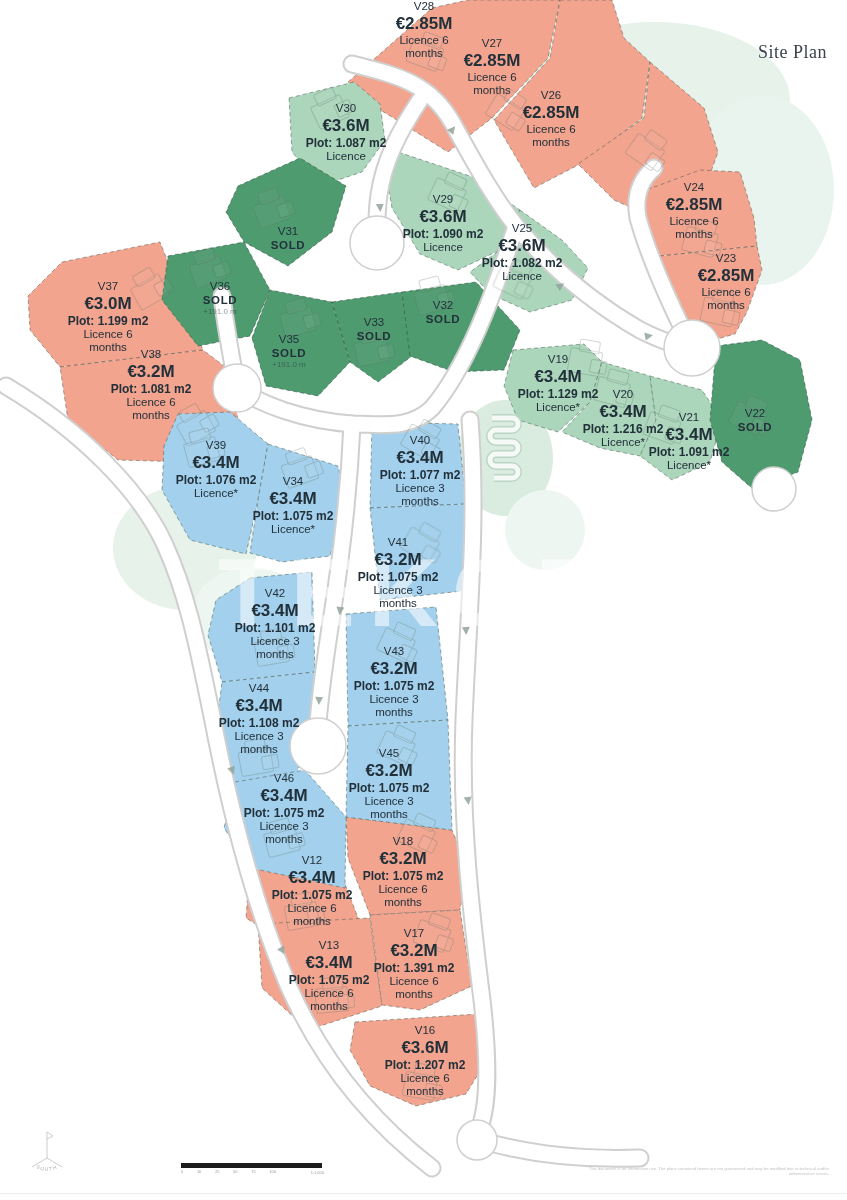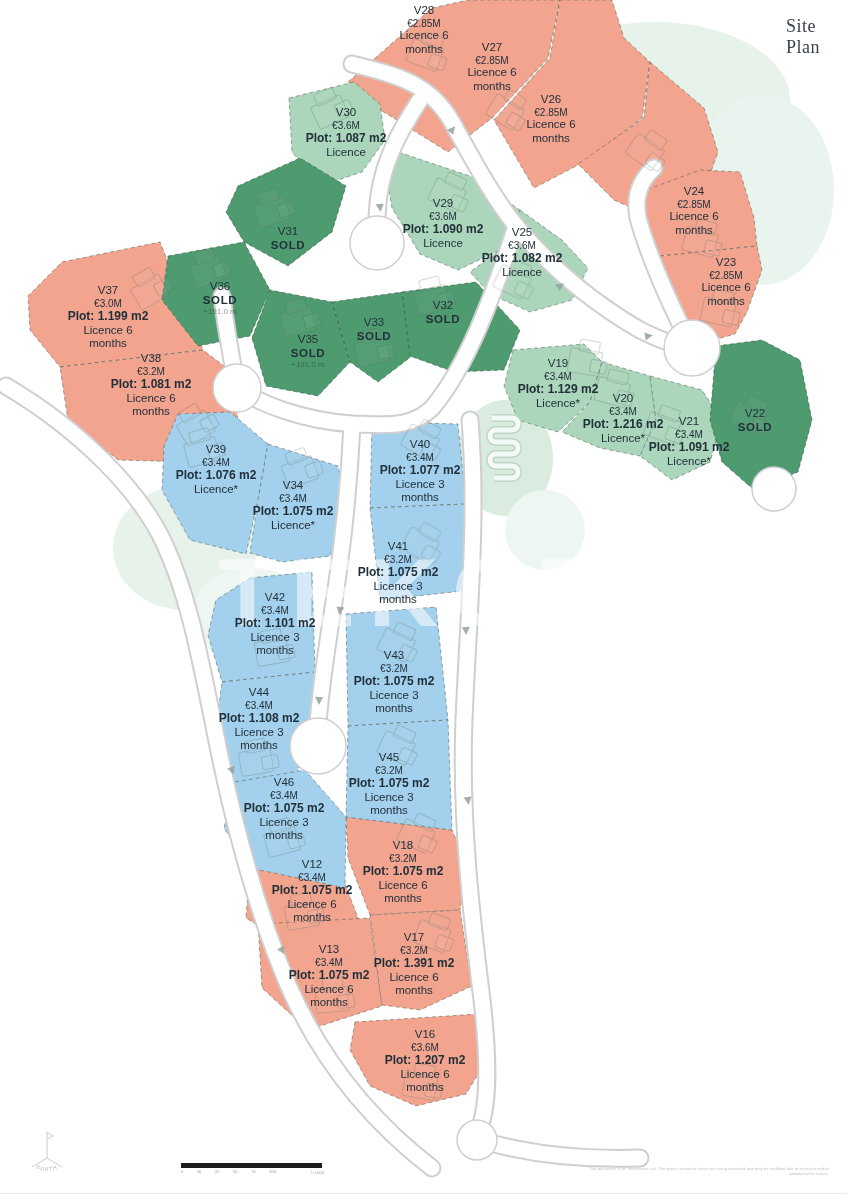--- a/index.html
+++ b/index.html
@@ -10,32 +10,32 @@
   .phA{fill:#abd6bb;}
   .phAd{fill:#4f9b70;}
   .phB{fill:#a3d0ec;}
   .phC{fill:#f2a48f;}
   .plotpoly{stroke:#44584c;stroke-opacity:.5;stroke-width:1;stroke-dasharray:4 3;}
   .phAd.plotpoly{stroke:#2e4d3c;stroke-opacity:.55;}
   
   .plab{position:absolute;transform:translate(-50%,-50%);text-align:center;z-index:3;
         color:#22303a;line-height:1.18;width:120px;}
   .pl-name{display:block;font-size:11.5px;font-weight:400;text-align:center;}
-  .pl-price{display:block;font-size:10px;font-weight:400;}
+  .pl-price{display:block;font-size:17px;font-weight:700;}
   .pl-plot{display:block;font-size:12px;font-weight:700;white-space:nowrap;}
   .pl-lic{display:block;font-size:11.5px;max-width:68px;margin:0 auto;}
   .wrapA .pl-lic{max-width:54px;}
   .pl-sold{display:block;font-size:11.5px;font-weight:600;letter-spacing:.6px;}
   .pl-elev{display:block;font-size:8px;opacity:.5;}
   
   #watermark{position:absolute;left:218px;top:538px;z-index:2;font-size:96px;font-weight:700;
              letter-spacing:14px;color:rgba(255,255,255,.55);user-select:none;}
   
-  #site-title{position:absolute;left:758px;top:16px;z-index:4;font-family:"Liberation Serif",serif;
-              font-size:18px;color:#3a424c;letter-spacing:.5px;margin-left:28px;}
+  #site-title{position:absolute;left:758px;top:42px;z-index:4;font-family:"Liberation Serif",serif;
+              font-size:18px;color:#3a424c;letter-spacing:.5px;}
   
   #legend{position:absolute;left:546px;top:598px;z-index:4;}
   .leg-row{display:flex;align-items:center;margin-bottom:11px;}
   .leg-swatch{width:21px;height:21px;border-radius:3px;margin-right:12px;}
   .leg-label{font-size:15px;font-weight:700;color:#161616;}
   
   #scalebar{position:absolute;left:181px;top:1163px;width:141px;z-index:4;}
   #scalebar .bar{width:141px;height:5px;background:#1c1c1c;}
   #scalebar .ticks{position:relative;display:flex;justify-content:space-between;width:95px;
                    font-size:4px;color:#9a9a9a;margin-top:1px;}
@@ -274,21 +274,21 @@
 <div class="plab" style="left:288px;top:239px">
   <span class="pl-name">V31</span>
       <span class="pl-sold">SOLD</span>
       <span class="pl-elev"></span>
 </div>
 <div class="plab" style="left:220px;top:298px">
   <span class="pl-name">V36</span>
       <span class="pl-sold">SOLD</span>
       <span class="pl-elev">+191.0 m</span>
 </div>
-<div class="plab" style="left:308px;top:351px">
+<div class="plab" style="left:289px;top:351px">
   <span class="pl-name">V35</span>
       <span class="pl-sold">SOLD</span>
       <span class="pl-elev">+191.0 m</span>
 </div>
 <div class="plab" style="left:374px;top:330px">
   <span class="pl-name">V33</span>
       <span class="pl-sold">SOLD</span>
 </div>
 <div class="plab" style="left:443px;top:313px">
   <span class="pl-name">V32</span>

